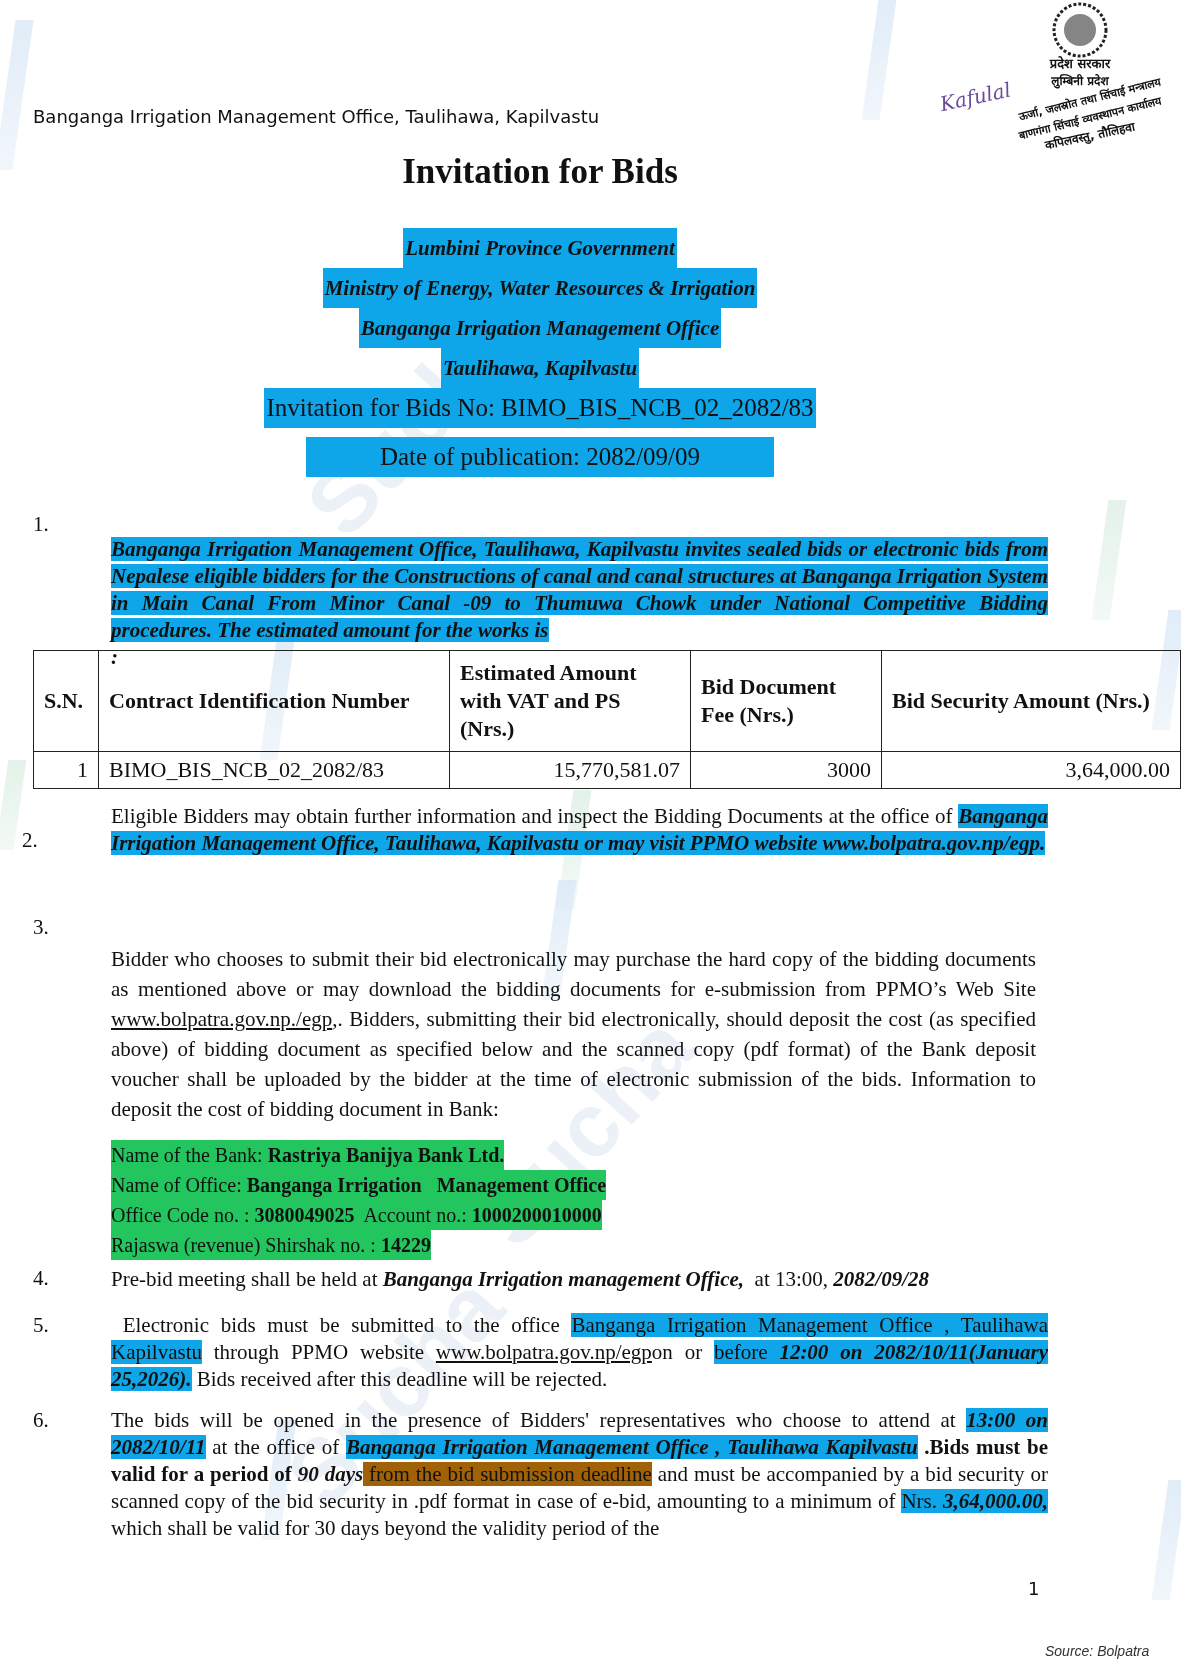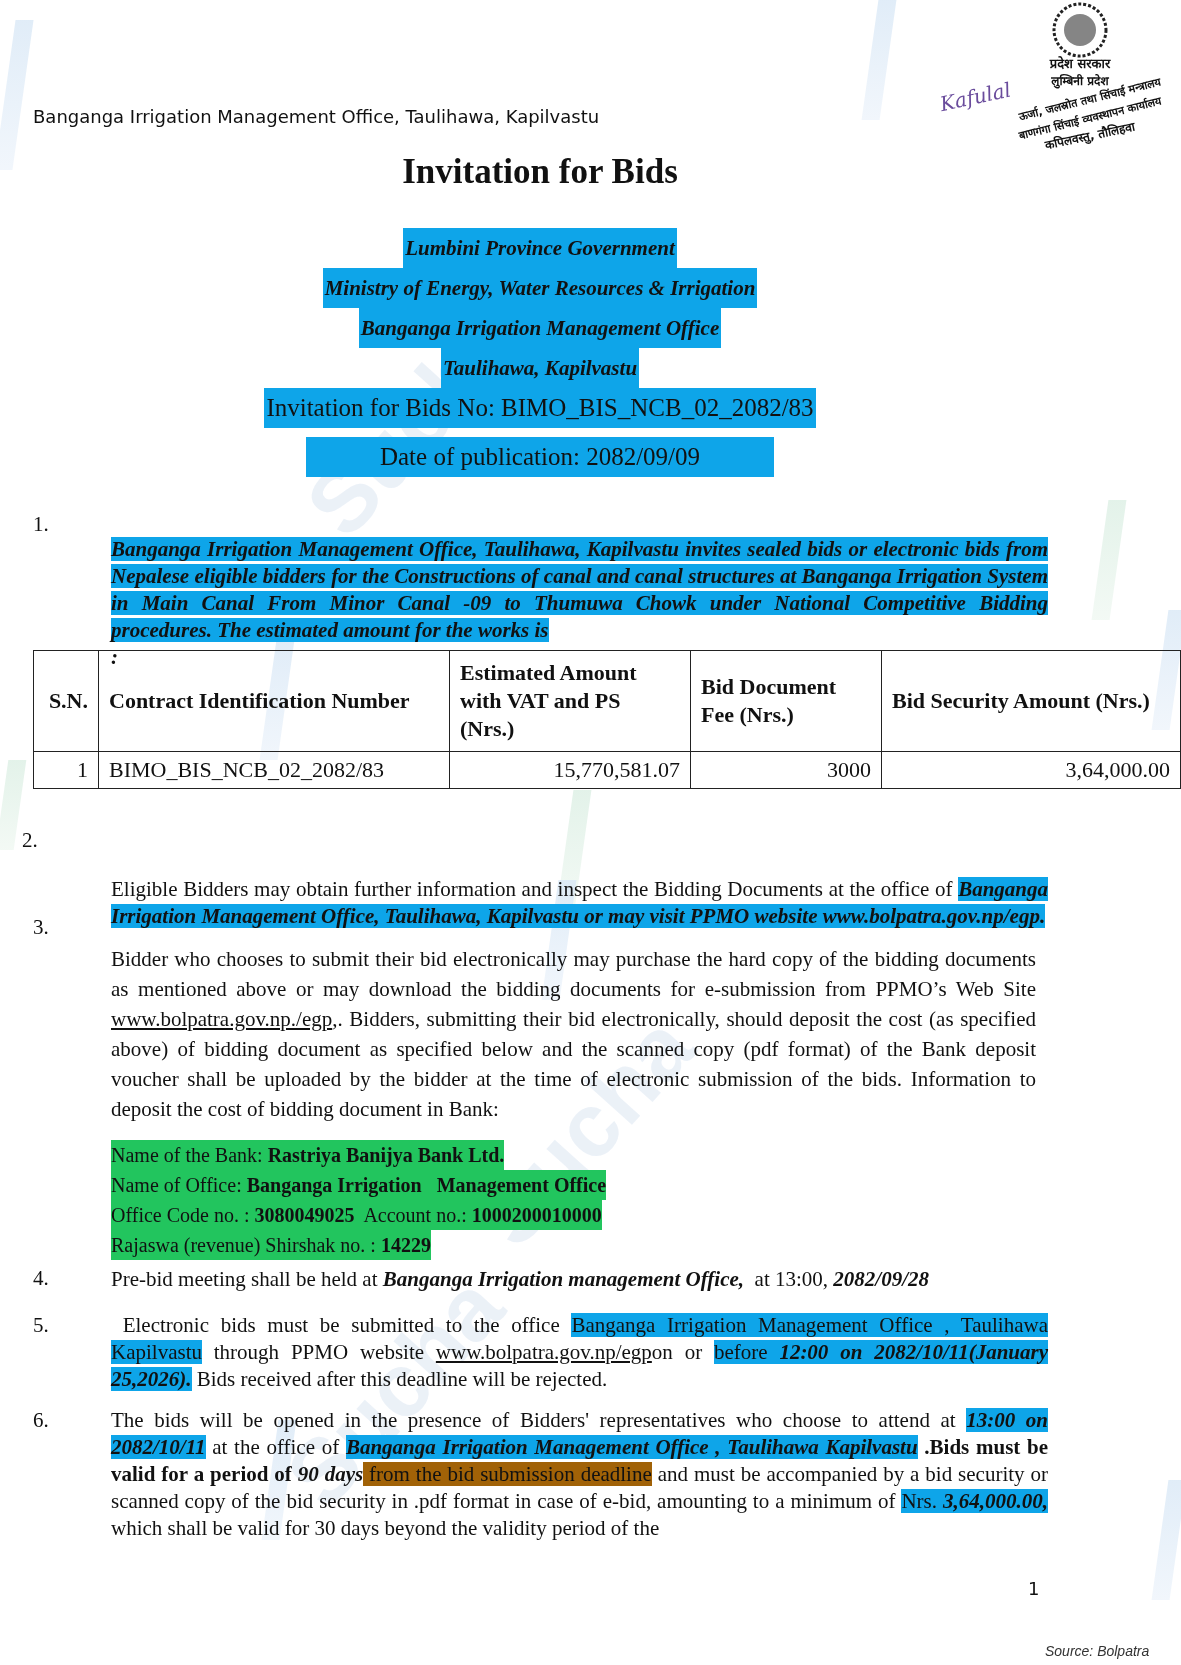--- a/index.html
+++ b/index.html
@@ -79,40 +79,40 @@
 
 <div class="num" style="left:33px;top:512px;">1.</div>
 <div class="para p1">
   <span class="hl">Banganga Irrigation Management Office, Taulihawa, Kapilvastu invites sealed bids or electronic bids from Nepalese eligible bidders for the Constructions of canal and canal structures at Banganga Irrigation System in Main Canal From Minor Canal -09 to Thumuwa Chowk under National Competitive Bidding procedures. The estimated amount for the works is</span><br>
   <span>:</span>
 </div>
 
 <table class="bids">
   <thead>
     <tr>
-      <th style="width:44px;text-align:right;">S.N.</th>
+      <th style="width:44px;text-align:left;">S.N.</th>
       <th style="width:330px;">Contract Identification Number</th>
       <th style="width:220px;">Estimated Amount with VAT and PS (Nrs.)</th>
       <th style="width:170px;">Bid Document Fee (Nrs.)</th>
       <th>Bid Security Amount (Nrs.)</th>
     </tr>
   </thead>
   <tbody>
     <tr>
       <td class="r">1</td>
       <td>BIMO_BIS_NCB_02_2082/83</td>
       <td class="r">15,770,581.07</td>
       <td class="r">3000</td>
       <td class="r">3,64,000.00</td>
     </tr>
   </tbody>
 </table>
 
 <div class="num" style="left:22px;top:828px;">2.</div>
-<div class="para" style="left:111px;top:876px;width:937px;text-align:justify;">
+<div class="para" style="left:111px;top:803px;width:937px;text-align:justify;">
   <span>Eligible Bidders may obtain further information and inspect the Bidding Documents at the office of</span>
   <span class="hl bi">Banganga Irrigation Management Office, Taulihawa, Kapilvastu or may visit PPMO website www.bolpatra.gov.np/egp.</span>
 </div>
 
 <div class="num" style="left:33px;top:915px;">3.</div>
 <div class="para" style="left:111px;top:944px;width:925px;text-align:justify;line-height:30px;">
   <span>Bidder who chooses to submit their bid electronically may purchase the hard copy of the bidding documents as mentioned above or may download the bidding documents for e-submission from PPMO’s Web Site </span><span class="u">www.bolpatra.gov.np./egp</span><span>,. Bidders, submitting their bid electronically, should deposit the cost (as specified above) of bidding document as specified below and the scanned copy (pdf format) of the Bank deposit voucher shall be uploaded by the bidder at the time of electronic submission of the bids. Information to deposit the cost of bidding document in Bank:</span>
 </div>
 
 <div class="bank">

